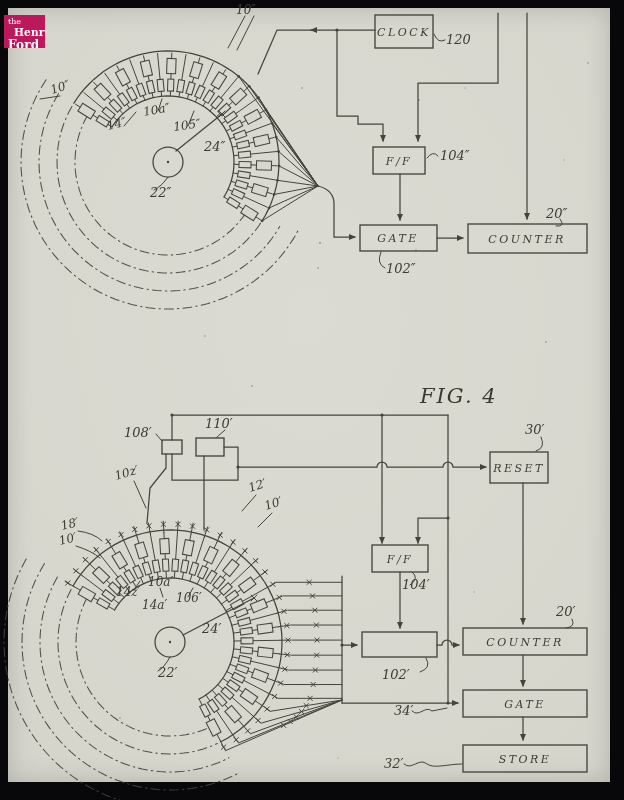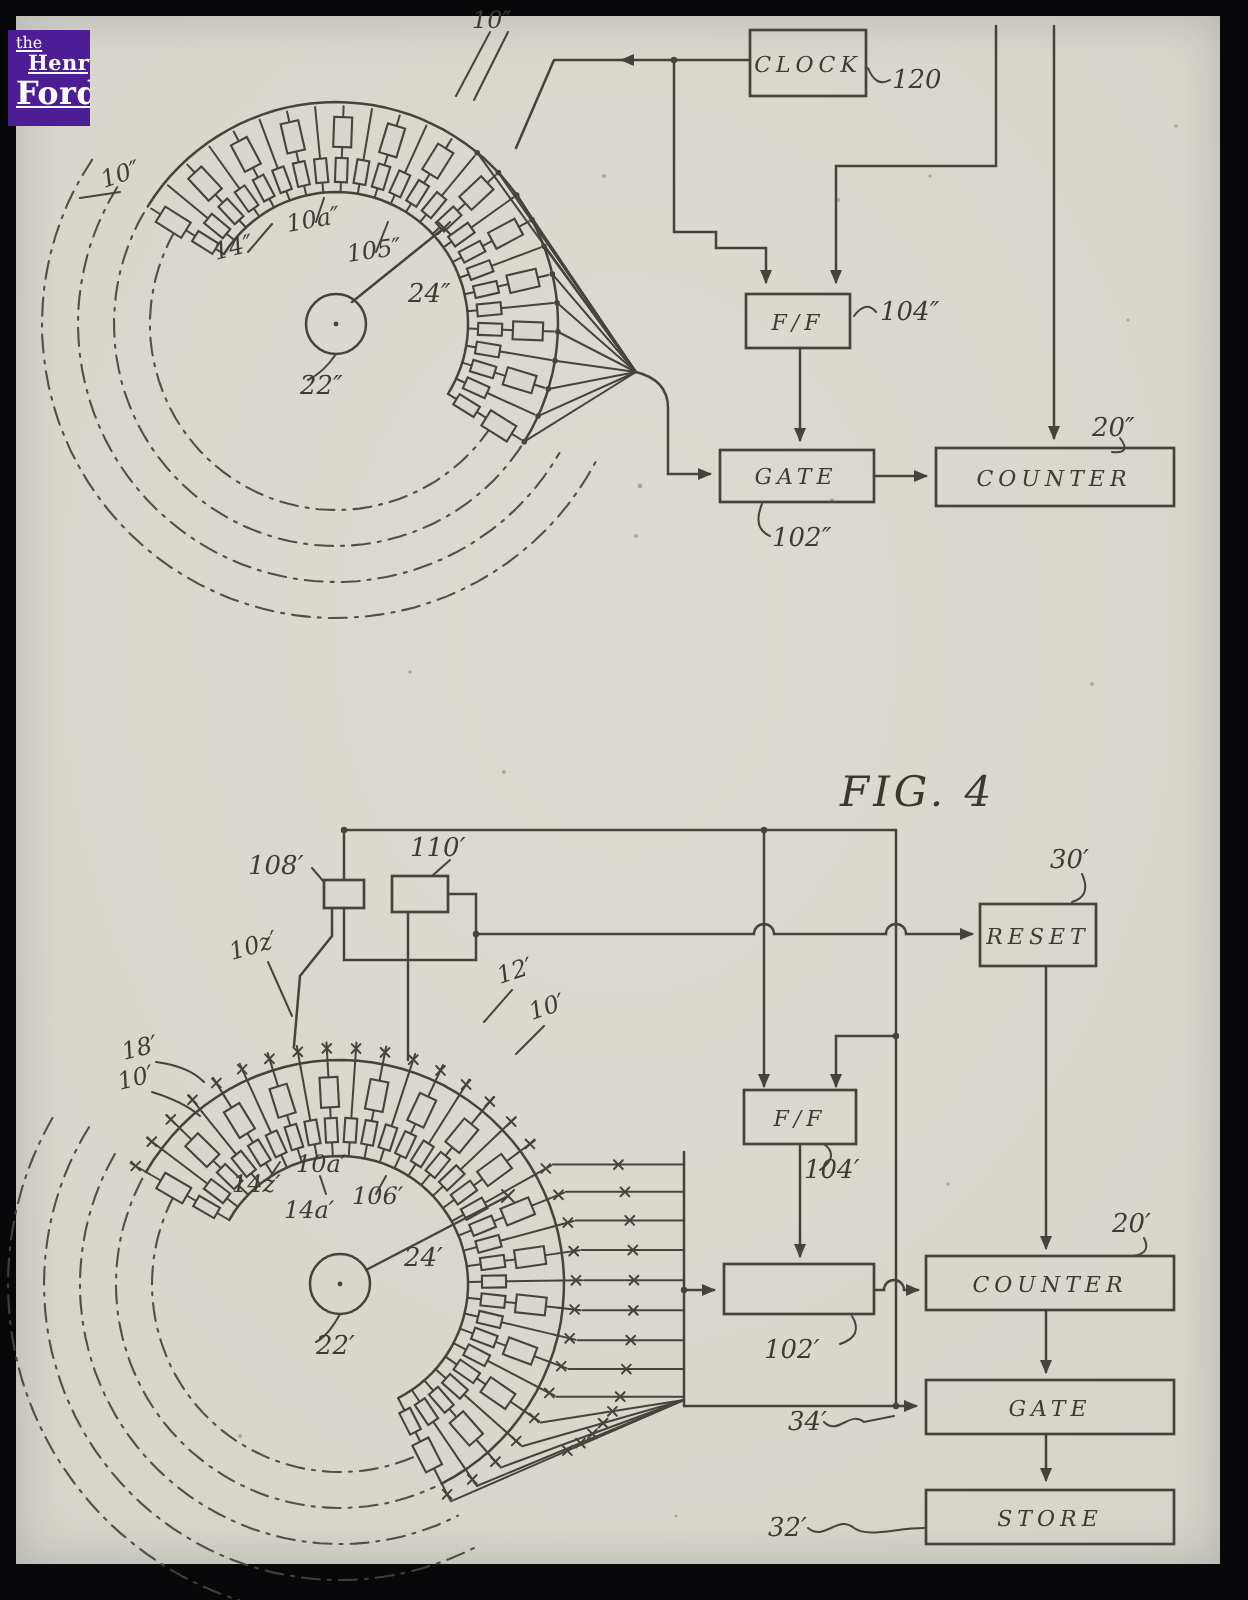--- a/index.html
+++ b/index.html
@@ -1,26 +1,26 @@
 <!DOCTYPE html>
 <html><head>
 <meta charset="utf-8">
 <style>
   html,body{margin:0;padding:0;background:#08080a;width:624px;height:800px;overflow:hidden;}
   #stage{position:relative;width:624px;height:800px;background:#08080a;}
   .photo{position:absolute;left:8px;top:8px;width:602px;height:774px;
     background:radial-gradient(120% 120% at 50% 40%, #dcdbd3 0%, #d7d6cd 55%, #ccccc4 100%);
     box-shadow:inset 0 0 24px rgba(20,20,25,.18);}
   svg{position:absolute;left:0;top:0;z-index:3;}
-  .logo{position:absolute;left:4px;top:15px;width:41px;height:48px;background:#4c1d95;
-    color:#fff;font-family:"DejaVu Serif",serif;line-height:1;z-index:6;overflow:hidden;text-decoration:underline;}
+  .logo{position:absolute;left:4px;top:15px;width:41px;height:33px;background:#be185d;
+    color:#fff;font-family:"DejaVu Serif",serif;line-height:1;z-index:6;overflow:hidden;}
   .logo span{display:block;}
   .logo .l1{font-size:8px;margin:3px 0 0 4px;}
   .logo .l2{font-size:10.5px;font-weight:bold;margin:1px 0 0 10px;letter-spacing:.2px;}
-  .logo .l3{font-size:16px;font-weight:bold;margin:1px 0 0 4px;letter-spacing:.2px;}
+  .logo .l3{font-size:12px;font-weight:bold;margin:1px 0 0 4px;letter-spacing:.2px;}
   .w{stroke:#45443c;stroke-width:1.25;fill:none;stroke-linecap:round;}
   .thin{stroke-width:1;}
   .dash{stroke-dasharray:9 4 1.5 4;stroke-width:1.05;opacity:.92;}
   .box{fill:none;stroke:#45443c;stroke-width:1.35;}
   .sensor{fill:#d8d7cf;stroke:#45443c;stroke-width:1.05;}
   .dot{fill:#45443c;stroke:none;}
   .ref{font:italic 13px "DejaVu Serif",serif;fill:#3d3c34;}
   .ref-sm{font:italic 12px "DejaVu Serif",serif;fill:#3d3c34;}
   .box-label{font:italic 11px "DejaVu Serif",serif;fill:#3d3c34;letter-spacing:2.5px;text-anchor:middle;}
   .fig-title{font:italic 21px "DejaVu Serif",serif;fill:#3a392f;letter-spacing:2px;}

